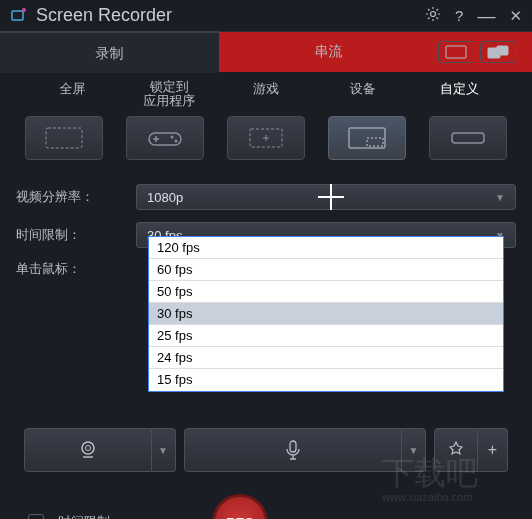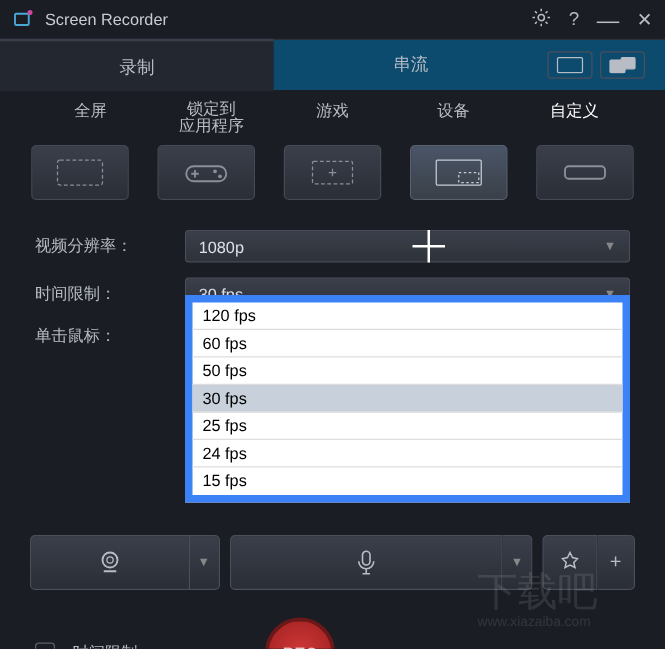--- a/index.html
+++ b/index.html
@@ -1,46 +1,46 @@
 <!DOCTYPE html>
 <html><head>
 <meta charset="utf-8">
 <style>
 * { margin:0; padding:0; box-sizing:border-box; font-family:"Microsoft YaHei",Arial,sans-serif; }
 body { background:#1a1d24; width:532px; height:519px; overflow:hidden; color:#b8bcc4; font-size:13px; }
 .titlebar { height:32px; display:flex; align-items:center; padding:0 10px; background:#1a1d24; border-bottom:1px solid #2a2e36; }
 .logo-icon { width:18px; height:18px; margin-right:8px; }
-.titlebar-title { flex:1; font-size:13px; color:#c8ccd4; }
+.titlebar-title { flex:1; font-size:18px; color:#c8ccd4; }
 .titlebar-btns { display:flex; gap:14px; align-items:center; }
 .titlebar-btns span { cursor:pointer; color:#b8bcc4; }
 
-.top-tabs { height:40px; display:flex; align-items:center; background:#0c4a6e; padding:0 10px 0 0; }
+.top-tabs { height:40px; display:flex; align-items:center; background:#b91c1c; padding:0 10px 0 0; }
 .top-tab { flex:1; text-align:center; line-height:40px; font-size:14px; cursor:pointer; color:#b8bcc4; border-bottom:2px solid transparent; }
 .top-tab.active { background:#232730; border-top:2px solid #3a3f4a; border-bottom:none; }
 .display-btns { display:flex; gap:6px; padding-right:6px; }
 .display-btn { width:36px; height:22px; border:1px solid #4a4f5a; border-radius:3px; display:flex; align-items:center; justify-content:center; cursor:pointer; }
 .display-btn svg { stroke:#b8bcc4; }
 
 .mode-row { display:flex; justify-content:space-around; padding:8px 24px 4px; }
 .mode-label { font-size:13px; color:#b8bcc4; text-align:center; min-width:60px; }
 .mode-label.active { color:#fff; }
 
 .mode-btns { display:flex; justify-content:space-around; padding:4px 20px 14px; gap:12px; }
 .mode-btn { width:78px; height:44px; background:linear-gradient(#3a3f4a,#2a2e36); border:1px solid #454a55; border-radius:4px; display:flex; align-items:center; justify-content:center; cursor:pointer; }
 .mode-btn.active { background:linear-gradient(#4a5568,#3a4048); border-color:#5a6270; }
 
-.settings { padding:10px 28px; position:relative; }
+.settings { padding:10px 16px; position:relative; }
 .setting-row { display:flex; align-items:center; margin-bottom:12px; position:relative; }
 .setting-label { width:120px; font-size:13px; }
 .select { flex:1; height:26px; background:linear-gradient(#3a3f4a,#2e323a); border:1px solid #4a4f5a; border-radius:3px; display:flex; align-items:center; padding:0 10px; cursor:pointer; position:relative;justify-content:space-between; }
 .select-val { flex:1; color:#dde0e8; }
 .select-arrow { color:#888; font-size:10px; }
 .cross-cursor { position:absolute; left:300px; top:-2px; pointer-events:none; }
 
-.dropdown { position:absolute; left:148px; right:28px; top:62px; background:#fff; border:6px solid #3b82f6; z-index:10; }
+.dropdown { position:absolute; left:148px; right:28px; top:62px; background:#fff; border:1px solid #3b82f6; z-index:10; }
 .dropdown-item { height:22px; line-height:22px; padding:0 8px; font-size:13px; color:#000; cursor:pointer; border-bottom:1px solid #ddd; }
 .dropdown-item:last-child { border-bottom:none; }
 .dropdown-item.highlight { background:#c8d0db; }
 
 .bottom-controls { display:flex; gap:8px; padding:8px 24px; margin-top:120px; }
 .ctrl-group { display:flex; flex:1; }
 .ctrl-btn { height:44px; background:linear-gradient(#3a3f4a,#2a2e36); border:1px solid #4a4f5a; display:flex; align-items:center; justify-content:center; cursor:pointer; }
 .ctrl-main { flex:1; border-radius:4px 0 0 4px; }
 .ctrl-drop { width:24px; border-left:none; border-radius:0 4px 4px 0; font-size:10px; color:#888; }
 .ctrl-single { border-radius:4px; }

